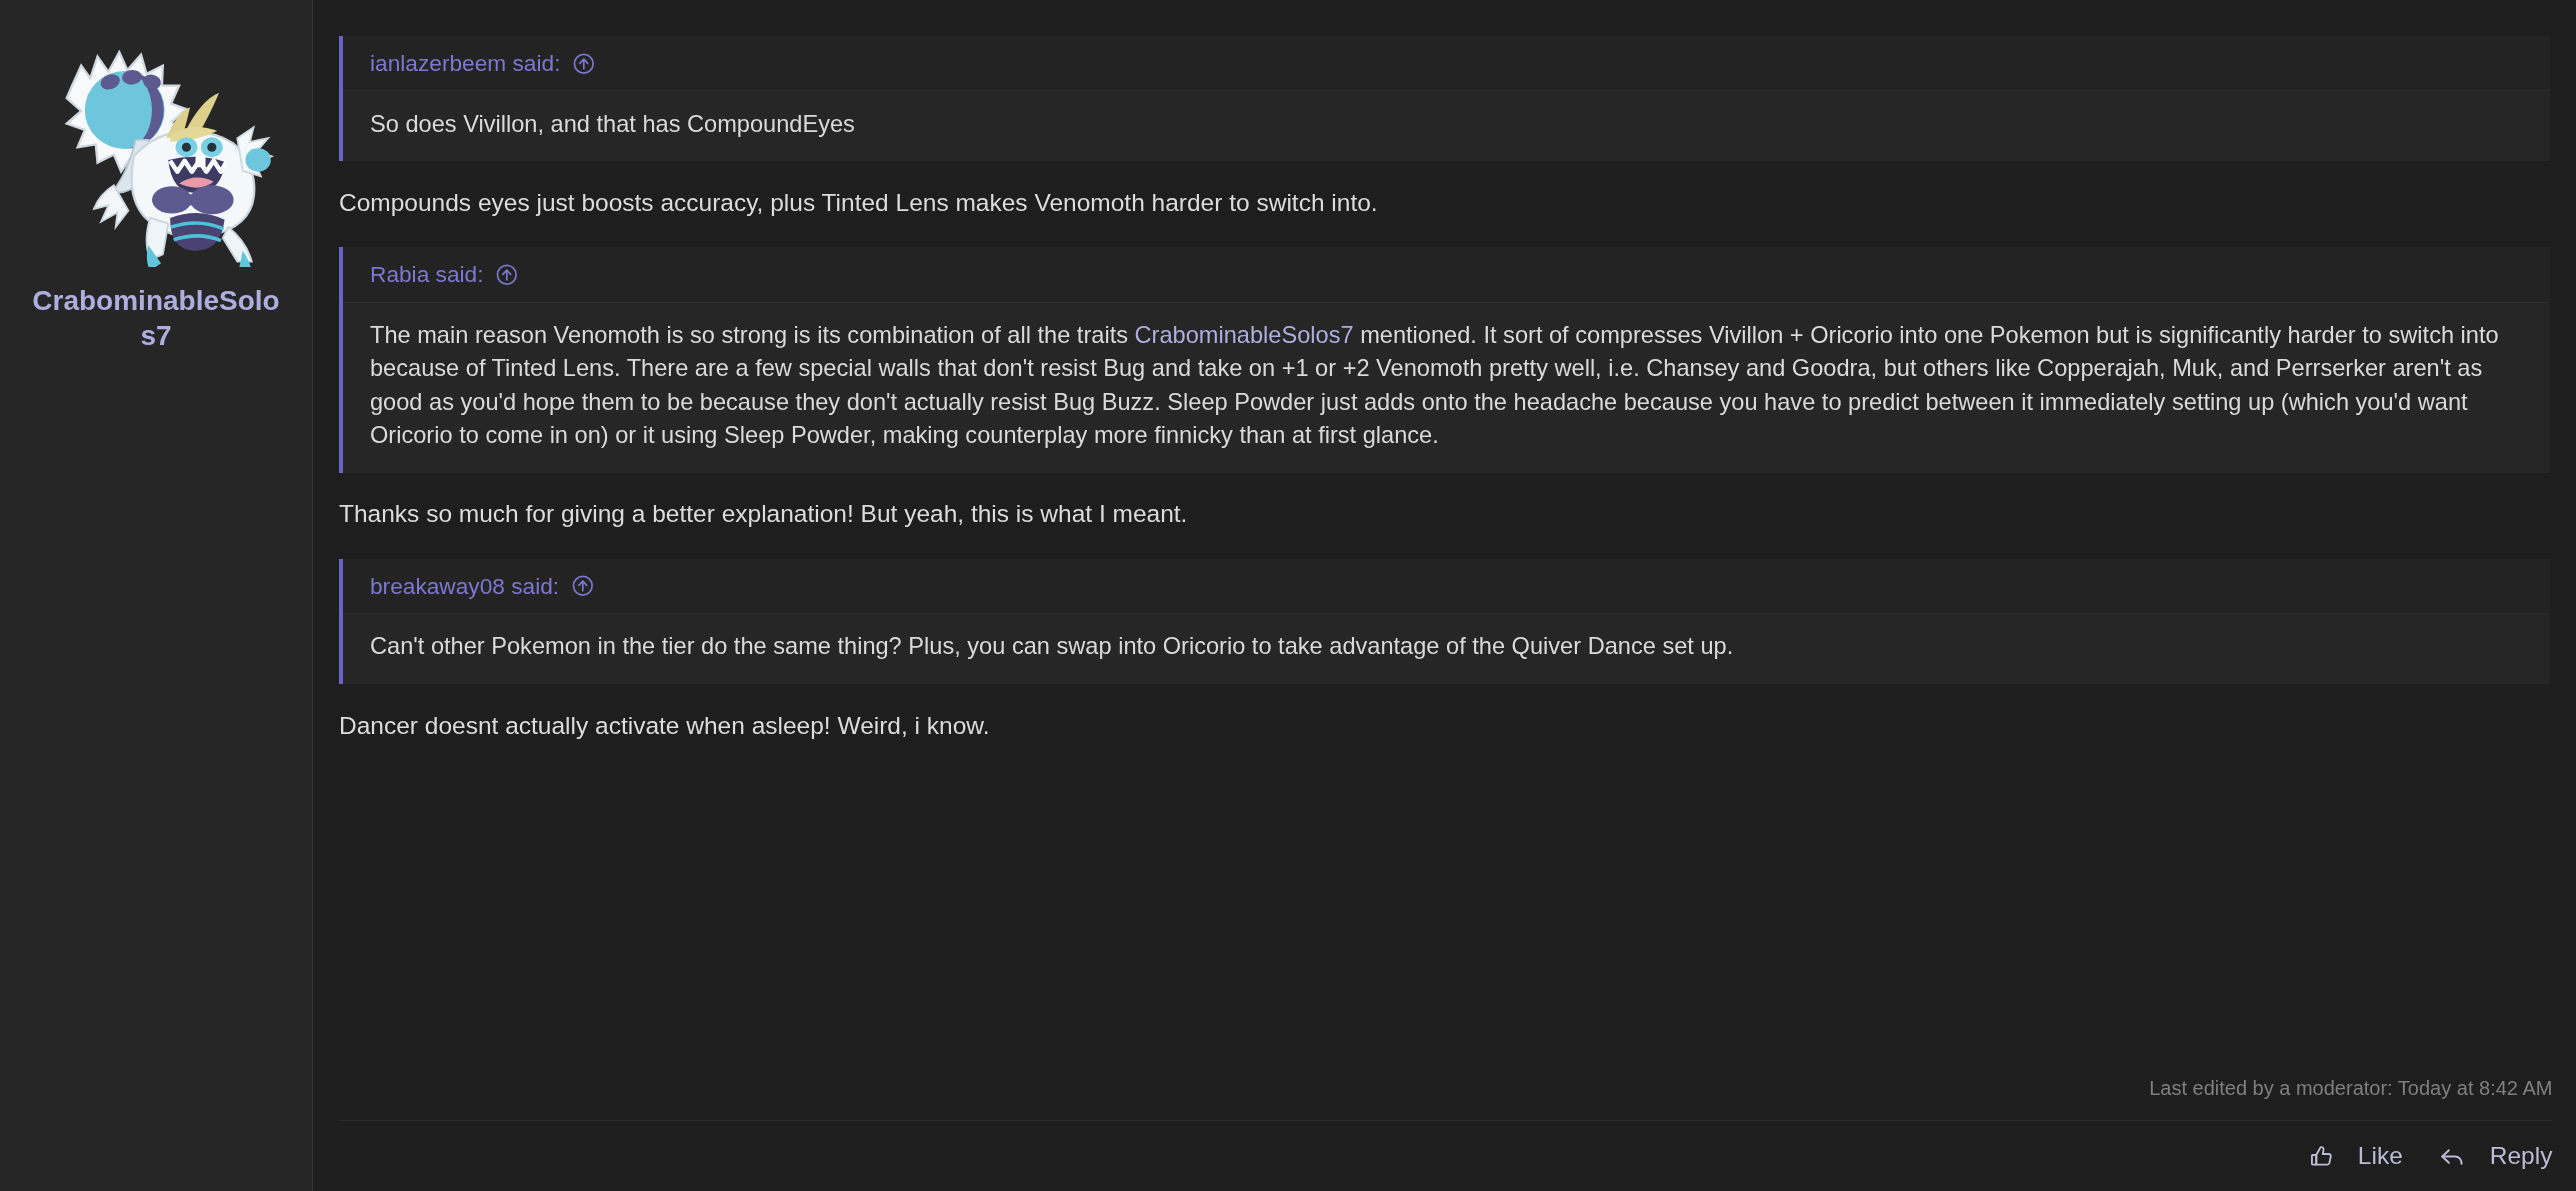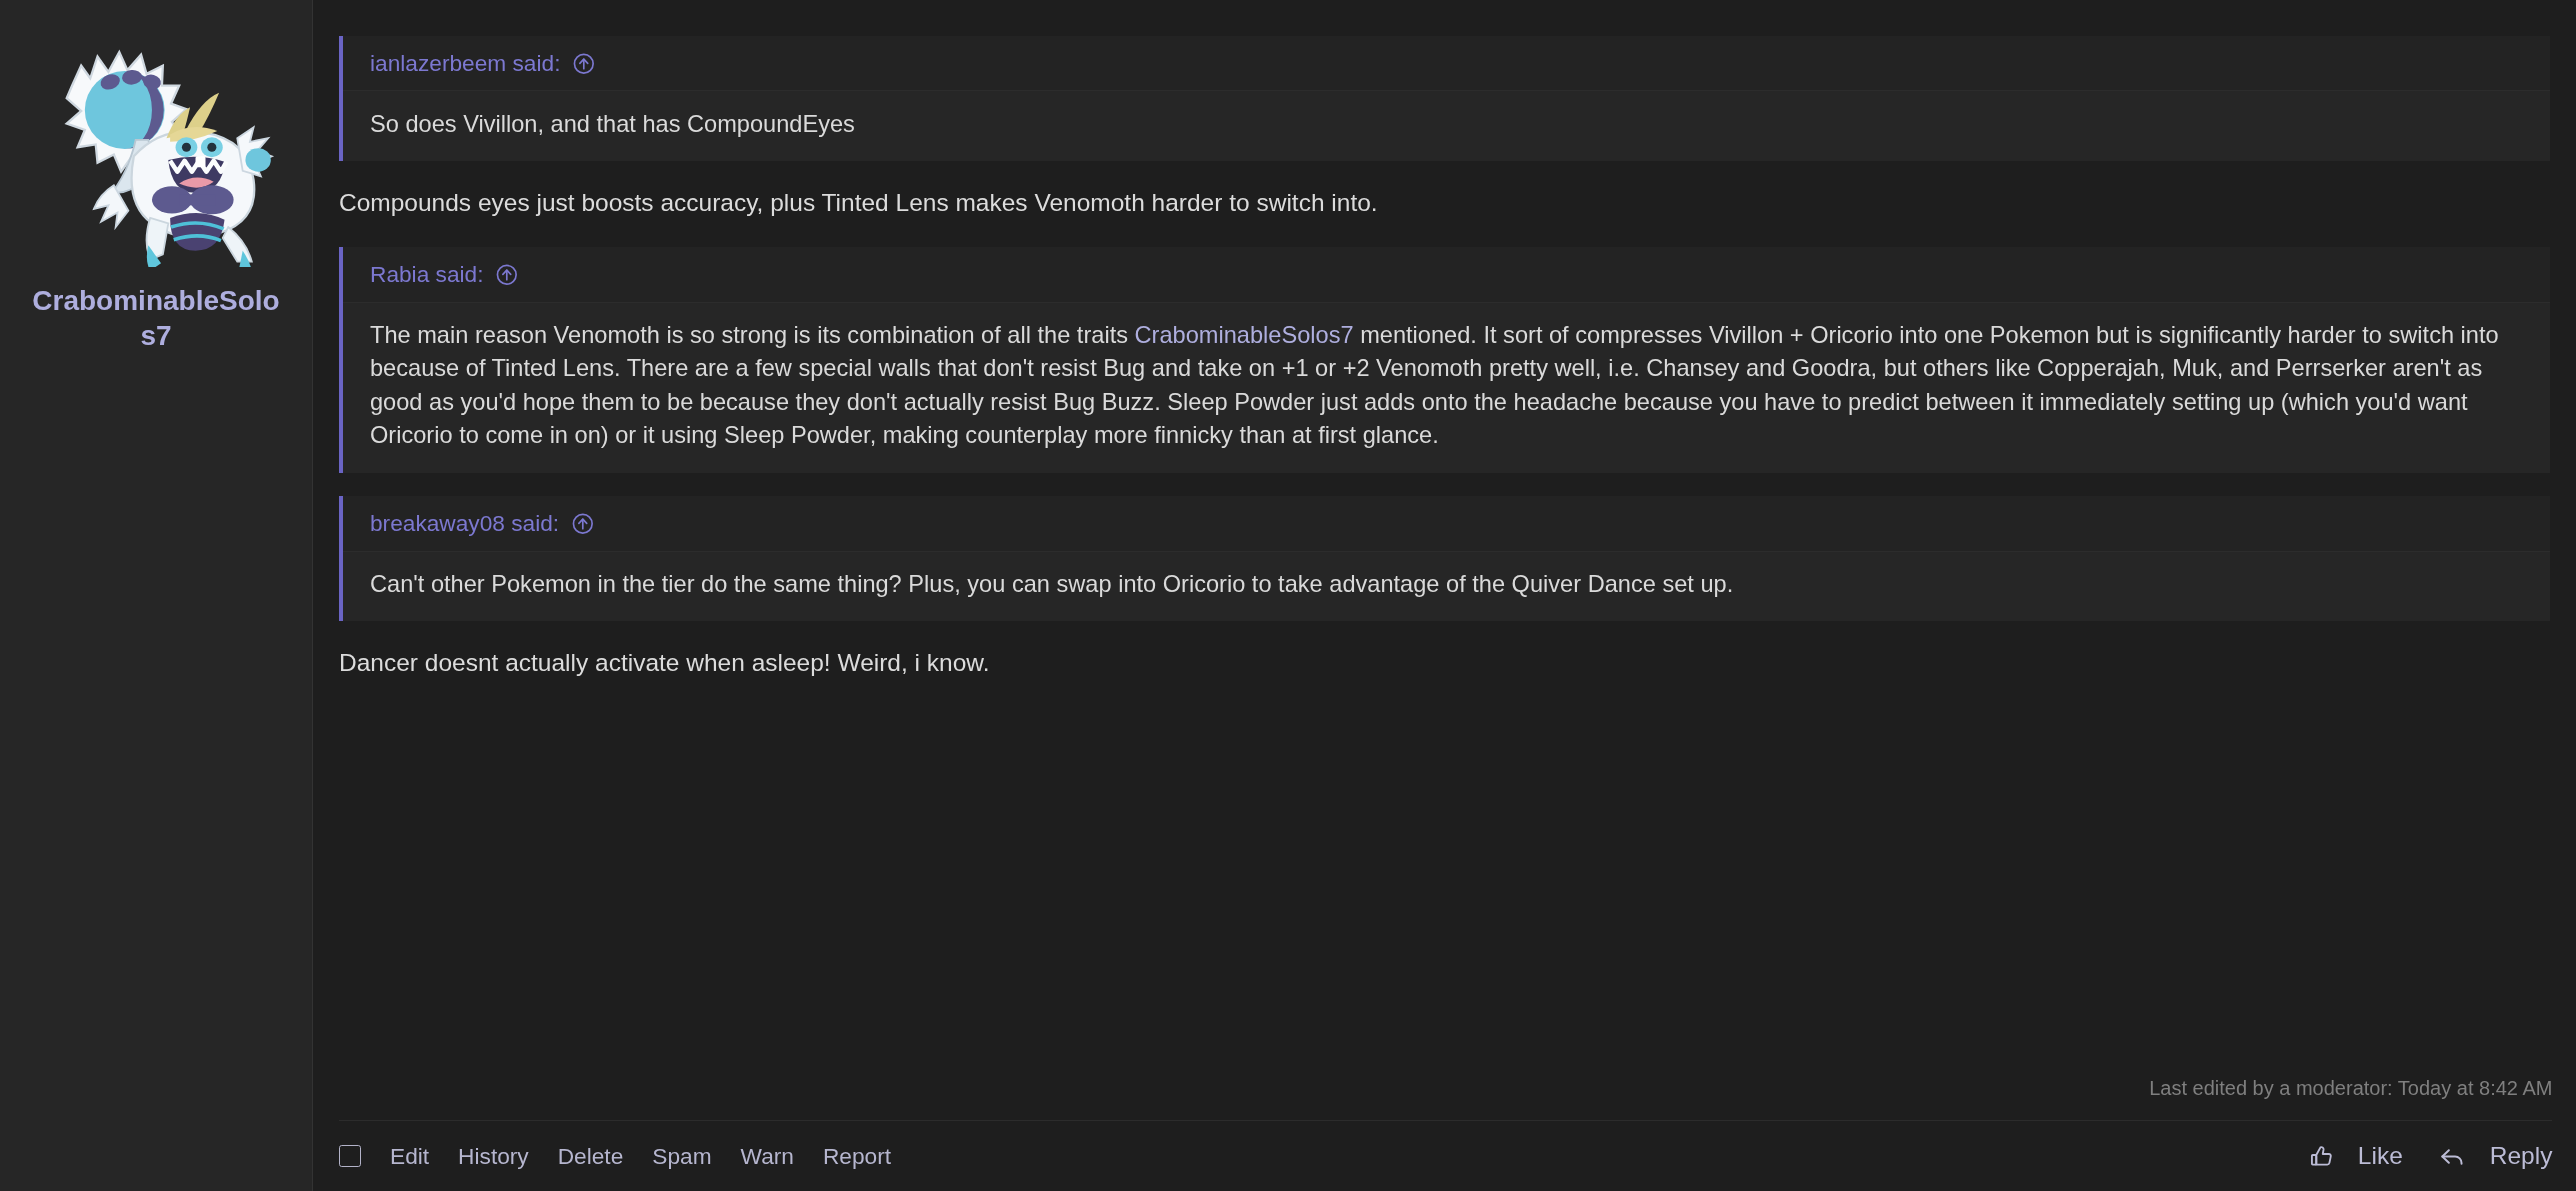--- a/index.html
+++ b/index.html
@@ -272,20 +272,21 @@
             <svg width="23.6" height="23.6" viewBox="0 0 24 24" fill="none" stroke="#7c78d0" stroke-width="1.7" stroke-linecap="round" stroke-linejoin="round">
               <circle cx="12" cy="12" r="9.5"></circle>
                 <path d="M12 17 V7.5"></path>
                 <path d="M8 11.5 L12 7.3 L16 11.5"></path>
             </svg>
           </span>
         </div>
         <div class="quote-body"><span>The main reason Venomoth is so strong is its combination of all the traits </span><span class="mention">CrabominableSolos7</span><span> mentioned. It sort of compresses Vivillon + Oricorio into one Pokemon but is significantly harder to switch into because of Tinted Lens. There are a few special walls that don't resist Bug and take on +1 or +2 Venomoth pretty well, i.e. Chansey and Goodra, but others like Copperajah, Muk, and Perrserker aren't as good as you'd hope them to be because they don't actually resist Bug Buzz. Sleep Powder just adds onto the headache because you have to predict between it immediately setting up (which you'd want Oricorio to come in on) or it using Sleep Powder, making counterplay more finnicky than at first glance.</span></div>
       </div>
 
+      <p class="para">Thanks so much for giving a better explanation! But yeah, this is what I meant.</p>
 
       <div class="quote">
         <div class="quote-head">
           <span class="qname">breakaway08 said:</span>
           <span class="quote-jump">
             <svg width="23.6" height="23.6" viewBox="0 0 24 24" fill="none" stroke="#7c78d0" stroke-width="1.7" stroke-linecap="round" stroke-linejoin="round">
               <circle cx="12" cy="12" r="9.5"></circle>
                 <path d="M12 17 V7.5"></path>
                 <path d="M8 11.5 L12 7.3 L16 11.5"></path>
             </svg>
@@ -293,29 +294,20 @@
         </div>
         <div class="quote-body">Can't other Pokemon in the tier do the same thing? Plus, you can swap into Oricorio to take advantage of the Quiver Dance set up.</div>
       </div>
 
       <p class="para">Dancer doesnt actually activate when asleep! Weird, i know.</p>
     </div>
 
     <div class="post-footer">
       <div class="last-edited">Last edited by a moderator: Today at 8:42 AM</div>
       <div class="footer-bar">
-        <div class="foot-left">
-          <span class="chk"></span>
-          <span class="foot-link">Edit</span>
-          <span class="foot-link">History</span>
-          <span class="foot-link">Delete</span>
-          <span class="foot-link">Spam</span>
-          <span class="foot-link">Warn</span>
-          <span class="foot-link">Report</span>
-        </div>
         <div class="foot-right">
           <span class="foot-action">
             <span>
               <svg width="25" height="25" viewBox="0 0 24 24" fill="none" stroke="#bcbcd6" stroke-width="1.8" stroke-linejoin="round" stroke-linecap="round">
                 <path d="M7 10.5 L11 3.2 a2.1 2.1 0 0 1 3 2 L13.2 9.6 H19 a1.9 1.9 0 0 1 1.9 2.3 l-1.3 6.2 a2.2 2.2 0 0 1 -2.2 1.7 H7 Z"></path>
                 <rect x="2.8" y="10.5" width="4.2" height="9.3" rx="0.8"></rect>
               </svg>
             </span>
             <span>Like</span>
           </span>

